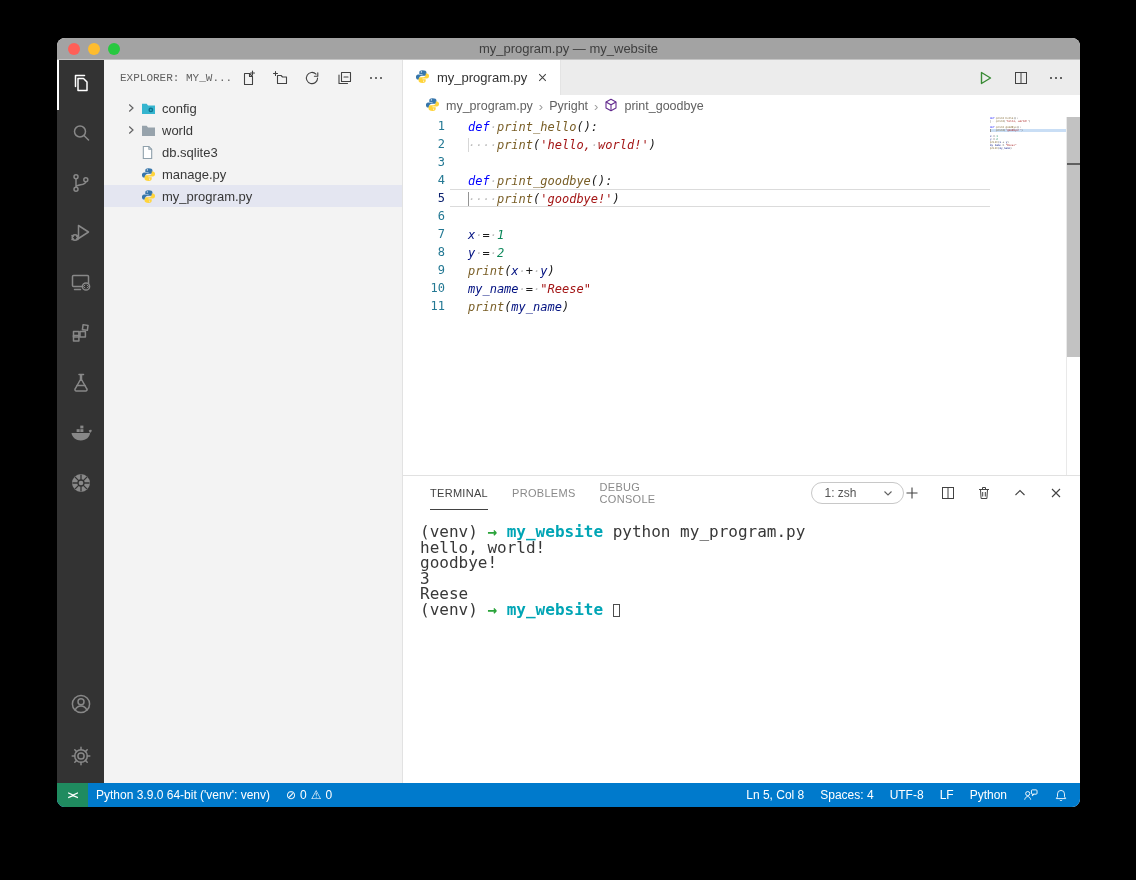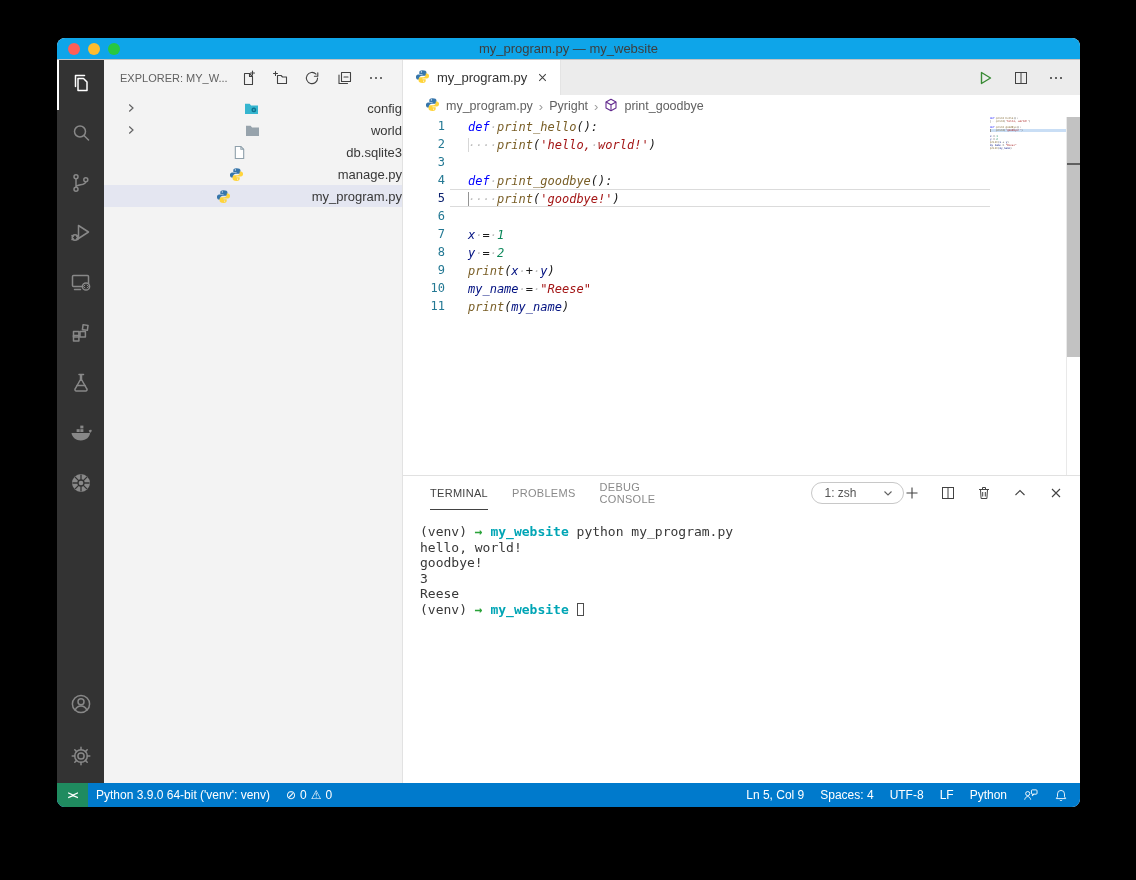--- a/index.html
+++ b/index.html
@@ -5,21 +5,21 @@
   * { margin:0; padding:0; box-sizing:border-box; }
   html,body { width:1136px; height:880px; background:#000; overflow:hidden;
               font-family:"Liberation Sans","DejaVu Sans",sans-serif; }
   .mono { font-family:"DejaVu Sans Mono","Liberation Mono",monospace; }
 
   #window { position:absolute; left:57px; top:38px; width:1023px; height:769px;
             border-radius:8px; overflow:hidden; background:#fff;
             box-shadow:0 18px 50px rgba(0,0,0,.55); display:flex; flex-direction:column; }
 
   
-  .titlebar { height:22px; background:#0ea5e9; border-bottom:1px solid #c3c3c3;
+  .titlebar { height:22px; background:#a3a3a3; border-bottom:1px solid #c3c3c3;
               position:relative; flex:0 0 22px; }
   .tl { position:absolute; top:5px; width:12px; height:12px; border-radius:50%; }
   .tl.red    { left:11px; background:#ff5f57; }
   .tl.yellow { left:31px; background:#febc2e; }
   .tl.green  { left:51px; background:#28c840; }
   .win-title { position:absolute; left:0; right:0; top:0; height:22px; line-height:22px;
                text-align:center; font-size:13px; color:#3e3e3e; }
 
   
   .main { flex:1; display:flex; min-height:0; }
@@ -30,27 +30,27 @@
              position:relative; cursor:pointer; }
   .ab-item.active::before { content:""; position:absolute; left:0; top:0; bottom:0;
                             width:2px; background:#ffffff; }
   .ab-item svg { width:24px; height:24px; }
   .ab-bottom { margin-top:auto; margin-bottom:2px; }
 
   
   .sidebar { width:299px; background:#f3f3f3; border-right:1px solid #e2e2e2;
              display:flex; flex-direction:column; flex:0 0 299px; }
   .sb-header { height:35px; display:flex; align-items:center; padding:0 18px 0 16px; }
-  .sb-title { font-size:11px; color:#616161; white-space:nowrap; }
+  .sb-title { font-size:11px; color:#616161; white-space:nowrap;font-family:Liberation Mono, monospace; }
   .sb-actions { margin-left:auto; display:flex; gap:15px; align-items:center; }
   .sb-actions .act { width:17px; height:17px; display:flex; align-items:center;
                      justify-content:center; cursor:pointer; color:#424242; }
   .tree { padding-top:2px; }
   .tree-row { height:22px; display:flex; align-items:center; padding-left:21px;
-              font-size:13px; color:#383838; cursor:pointer;justify-content:space-between; }
+              font-size:13px; color:#383838; cursor:pointer; }
   .tree-row.selected { background:#e4e6f1; }
   .tw-chev { width:16px; display:flex; align-items:center; }
   .tw-icon { width:19px; display:flex; align-items:center; }
   .tw-label { padding-left:2px; }
 
   
   .editorcol { flex:1; display:flex; flex-direction:column; min-width:0; background:#fff; }
 
   .tabbar { height:35px; background:#ececec; display:flex; flex:0 0 35px; }
   .tab { background:#ffffff; display:flex; align-items:center; padding:0 10px 0 12px;
@@ -96,21 +96,21 @@
   .panel-header { height:34px; display:flex; align-items:center; padding:0 16px 0 27px; flex:0 0 34px; }
   .ptab { font-size:11px; letter-spacing:.3px; color:#8a8a8a; margin-right:24px; height:34px;
           display:flex; align-items:center; border-bottom:1px solid transparent; cursor:pointer; }
   .ptab.active { color:#424242; border-bottom-color:#424242; }
   .shell-select { margin-left:132px; width:160px; height:22px; border:1px solid #c8c8c8;
                   border-radius:11px; display:flex; align-items:center; padding:0 8px 0 12px;
                   font-size:12px; color:#555; background:#fff; cursor:pointer; }
   .shell-select svg { margin-left:auto; }
   .panel-actions { margin-left:auto; display:flex; gap:20px; align-items:center; }
   .panel-actions .act { cursor:pointer; display:flex; color:#424242; }
-  .term { padding:14px 0 0 17px; font-size:13px; line-height:15.6px; color:#383838; }
+  .term { padding:14px 0 0 17px; font-size:16px; line-height:15.6px; color:#383838; }
   .tk-tx{color:#383838} .tk-ar{color:#2aa33a; font-weight:bold} 
   .tk-cy{color:#00a5b5; font-weight:bold}
   .term-cursor { display:inline-block; width:7px; height:13px; border:1px solid #4d4d4d;
                  vertical-align:-2px; }
 
   
   .statusbar { height:24px; background:#007acc; color:#fff; display:flex; align-items:center;
                font-size:12px; flex:0 0 24px; }
   .sb-remote { width:31px; height:24px; background:#1f8b5f; display:flex; align-items:center;
                justify-content:center; font-size:10px; font-weight:bold; letter-spacing:-1px;
@@ -500,21 +500,21 @@
       <span>Python 3.9.0 64-bit ('venv': venv)</span>
     </div>
     <div class="status-item">
       <span class="glyph">⊘</span>
       <span>0</span>
       <span class="glyph">⚠</span>
       <span>0</span>
     </div>
     <div class="status-right">
       <div class="status-item">
-          <span>Ln 5, Col 9</span>
+          <span>Ln 5, Col 8</span>
         </div>
       <div class="status-item">
           <span>Spaces: 4</span>
         </div>
       <div class="status-item">
           <span>UTF-8</span>
         </div>
       <div class="status-item">
           <span>LF</span>
         </div>

